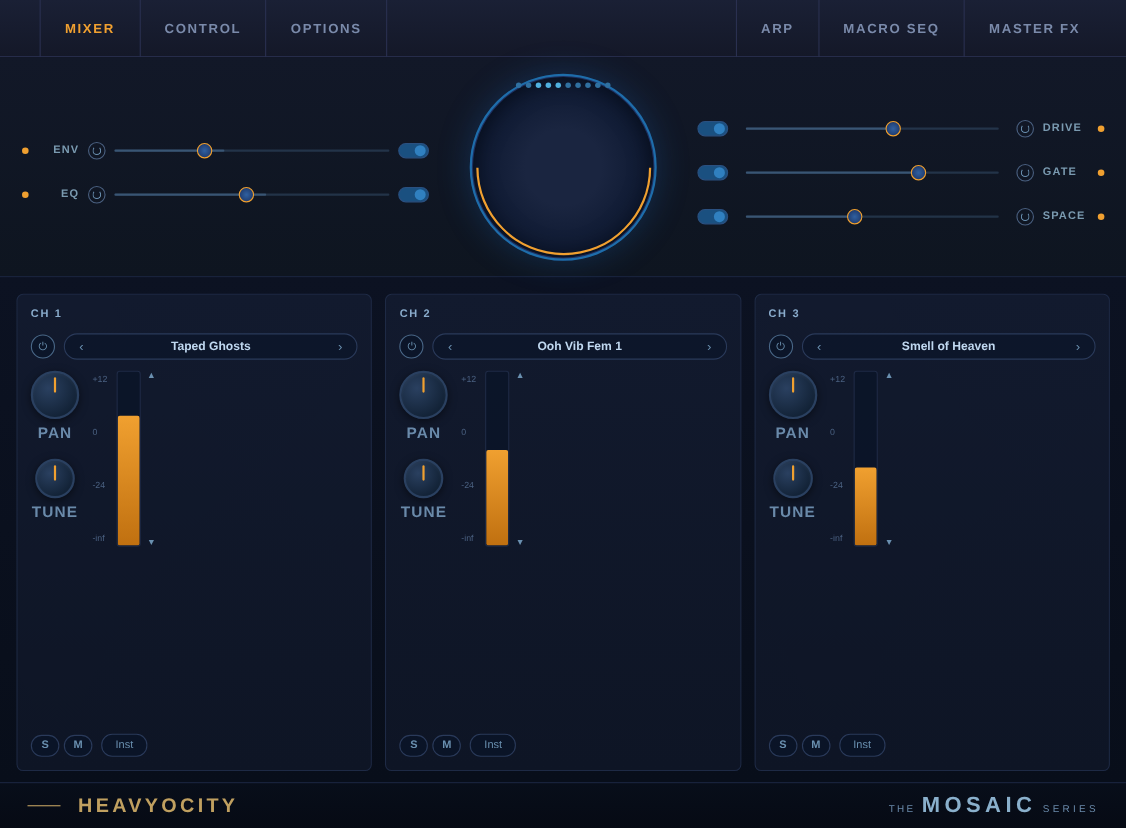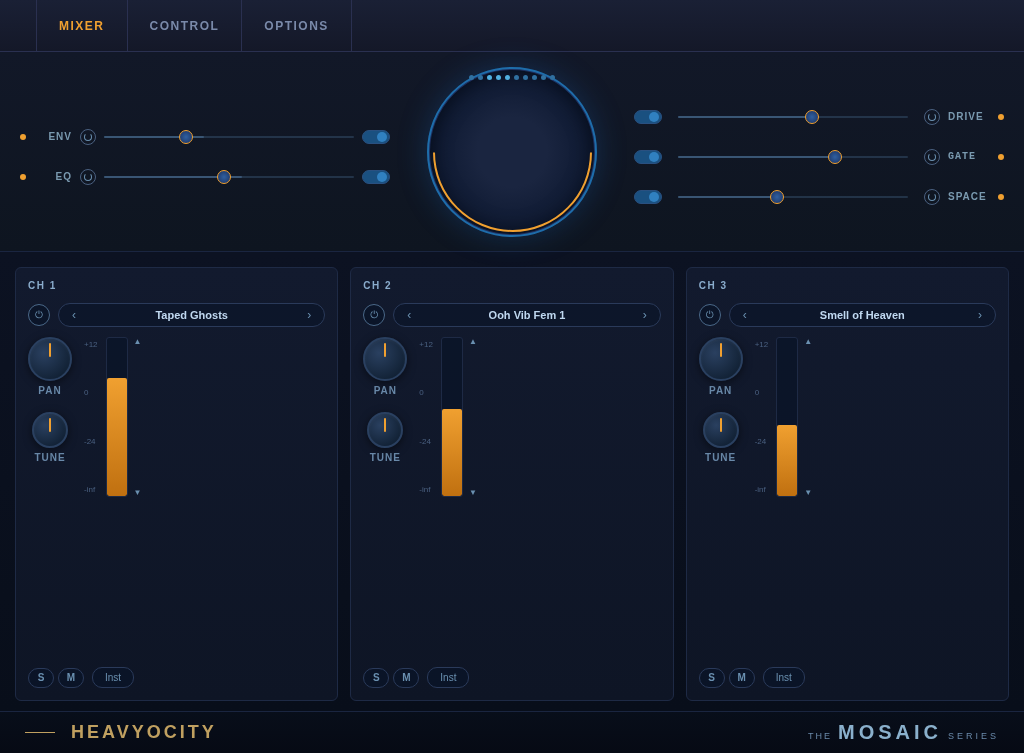--- a/index.html
+++ b/index.html
@@ -366,21 +366,21 @@
       width: 2px;
       height: 14px;
       background: #f0a030;
       left: 50%;
       transform: translateX(-50%);
       top: 4px;
       border-radius: 1px;
     }
     .knob-label {
       color: #6a8aaa;
-      font-size: 10px;
+      font-size: 14px;
       font-weight: bold;
       letter-spacing: 1px;
       text-transform: uppercase;
     }
 
     
     .fader-section {
       display: flex;
       gap: 6px;
       align-items: flex-start;
@@ -493,20 +493,26 @@
   </style>
 </head>
 <body>
 
 <div class="top-nav">
   <div class="nav-left">
 
   <div class="nav-tab active">MIXER</div>
       <div class="nav-tab">CONTROL</div>
       <div class="nav-tab">OPTIONS</div>
+    </div>
+  <div class="nav-right">
+
+  <div class="nav-tab-right">ARP</div>
+      <div class="nav-tab-right">MACRO SEQ</div>
+      <div class="nav-tab-right">MASTER FX</div>
     </div>
 </div>
 
 <div class="fx-section">
 
   <div class="fx-left">
     <div class="fx-row">
       <span class="fx-dot"></span>
       <span class="fx-label">ENV</span>
       <div class="power-btn"></div>
@@ -551,21 +557,21 @@
     <div class="fx-row" style="justify-content: space-between;">
       <div class="toggle-switch on"></div>
       <div class="fx-slider-track" style="margin: 0 8px;">
         <div class="fx-slider-fill" style="width:60%"></div>
         <div class="fx-knob" style="left:55%"></div>
       </div>
       <div class="power-btn"></div>
       <span class="fx-right-label">DRIVE</span>
       <span class="fx-dot"></span>
     </div>
-    <div class="fx-row" style="justify-content: center; font-family: Liberation Mono, monospace;">
+    <div class="fx-row" style="justify-content: center;">
       <div class="toggle-switch on"></div>
       <div class="fx-slider-track" style="margin: 0 8px;">
         <div class="fx-slider-fill" style="width:70%"></div>
         <div class="fx-knob" style="left:65%"></div>
       </div>
       <div class="power-btn"></div>
       <span class="fx-right-label">GATE</span>
       <span class="fx-dot"></span>
     </div>
     <div class="fx-row" style="justify-content: flex-end;">

